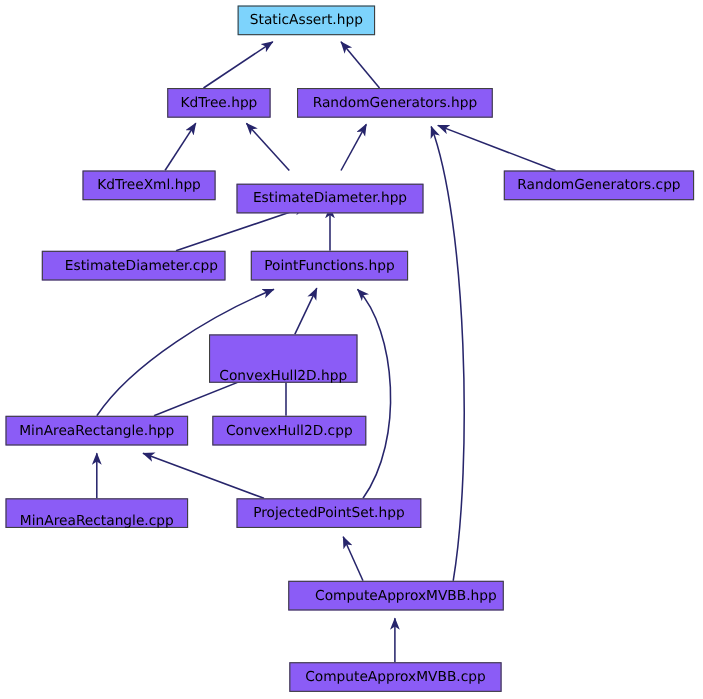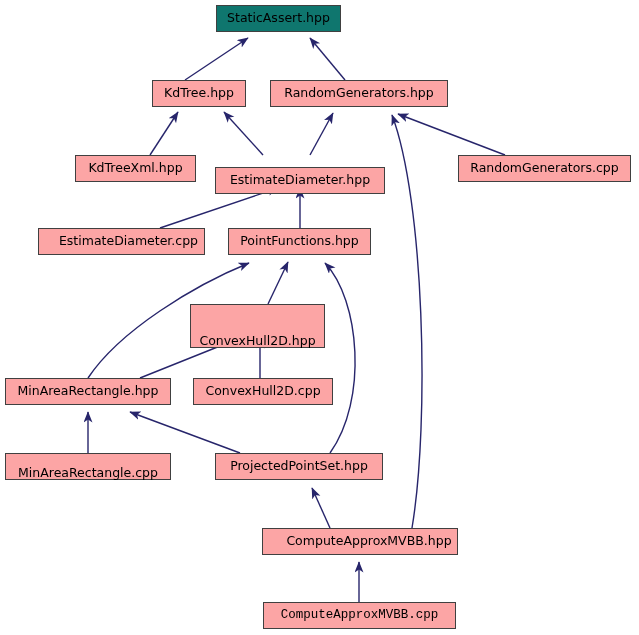--- a/index.html
+++ b/index.html
@@ -22,32 +22,32 @@
     position: absolute;
     left: 0;
     top: 0;
     width: 639px;
     height: 635px;
   }
   .node-box {
     position: absolute;
     box-sizing: border-box;
     border: 1px solid #404040;
-    background: #fca5a5;
+    background: #8b5cf6;
     color: #000000;
     font-size: 12.5px;
     line-height: 1;
     display: flex;
     align-items: center;
     justify-content: center;
     white-space: nowrap;
     letter-spacing: 0px;
   }
   .node-box.root {
-    background: #0f766e;
+    background: #7dd3fc;
     border-color: #404040;
   }
   .node-label {
     pointer-events: none;
   }
 </style>
 </head>
 <body>
 
 <div id="graph-root">
@@ -114,17 +114,17 @@
       </div>
       <div class="node-box" style="left: 5px; top: 453px; width: 166px; height: 27px; align-items: flex-end;">
         <span class="node-label">MinAreaRectangle.cpp</span>
       </div>
       <div class="node-box" style="left: 215px; top: 453px; width: 168px; height: 27px;">
         <span class="node-label">ProjectedPointSet.hpp</span>
       </div>
       <div class="node-box" style="left: 262px; top: 528px; width: 196px; height: 27px; padding-left: 18px;">
         <span class="node-label">ComputeApproxMVBB.hpp</span>
       </div>
-      <div class="node-box" style="left: 263px; top: 602px; width: 193px; height: 27px; font-family: Liberation Mono, monospace;">
+      <div class="node-box" style="left: 263px; top: 602px; width: 193px; height: 27px;">
         <span class="node-label">ComputeApproxMVBB.cpp</span>
       </div>
     </div>
 </div>
 
 </body></html>

